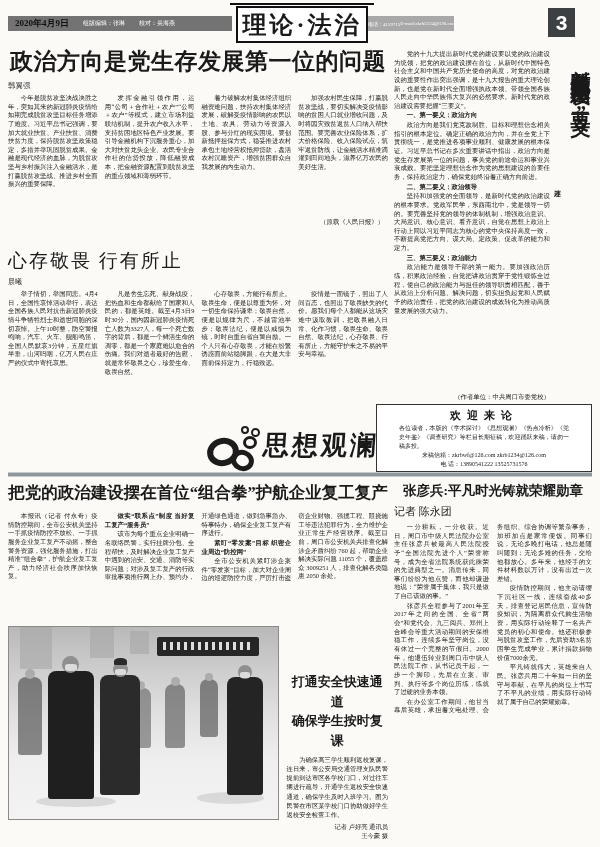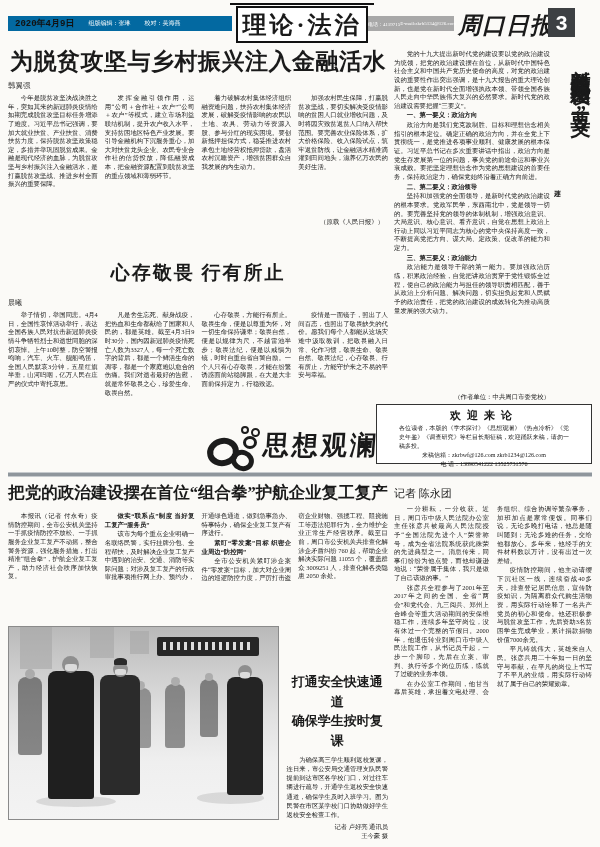--- a/index.html
+++ b/index.html
@@ -1,20 +1,20 @@
 <!DOCTYPE html>
 <html><head>
 <meta charset="utf-8">
 <style>
   html,body{margin:0;padding:0;background:#e8e6e2;}
   .page{position:relative;width:600px;height:847px;margin:0 auto;background:#fbfaf7;overflow:hidden;
         font-family:"Liberation Serif","DejaVu Serif",serif;color:#1a1a1a;}
   
-  .h-left-bar{position:absolute;left:8px;top:16px;width:224px;height:15px;background:#0369a1;
-              display:flex;align-items:center;font-family:Liberation Mono, monospace;}
+  .h-left-bar{position:absolute;left:8px;top:16px;width:224px;height:15px;background:#737373;
+              display:flex;align-items:center;}
   .h-date{font-size:9px;font-weight:700;color:#111;padding-left:7px;white-space:nowrap;}
   .h-ed{font-size:6px;color:#fff;margin-left:14px;white-space:nowrap;}
   .h-section-box{position:absolute;left:236px;top:6px;width:128px;height:33px;background:#fff;
                  border:2px solid #111;box-shadow:0 0 0 1px #fff inset;
                  display:flex;align-items:center;justify-content:center;}
   .h-section-box::before{content:'';position:absolute;top:-5px;left:-8px;right:-8px;height:2px;background:#111;}
   .h-section{font-size:24px;font-weight:700;letter-spacing:3px;white-space:nowrap;}
   .h-right-bar{position:absolute;left:368px;top:16px;width:86px;height:15px;background:#a8a8a8;
                display:flex;align-items:center;justify-content:space-around;}
   .h-contact{font-size:5px;color:#fff;white-space:nowrap;}
@@ -37,35 +37,35 @@
   
   .pol{position:absolute;left:394px;top:46px;width:198px;height:356px;}
   .pol-body{position:absolute;left:0;top:4px;width:156px;height:336px;}
   .pol-vtitle{position:absolute;right:0;top:8px;height:330px;writing-mode:vertical-rl;text-orientation:upright;
               font-size:20px;font-weight:700;letter-spacing:2px;line-height:1.1;}
   .pol-vauthor{position:absolute;right:30px;top:138px;writing-mode:vertical-rl;text-orientation:upright;
                font-size:7px;color:#222;}
   .pol-note{position:absolute;left:0;bottom:0;width:156px;text-align:right;font-size:6.4px;}
   
   .essay{position:absolute;left:8px;top:248px;width:380px;}
-  .essay h2{margin:12px;font-size:19px;font-weight:700;text-align:center;letter-spacing:2px;white-space:nowrap;}
+  .essay h2{margin:0;font-size:19px;font-weight:400;letter-spacing:2px;white-space:nowrap;}
   .essay .byline{margin:3px 0 3px 0;font-size:7px;}
   .essay .cols{column-count:4;column-gap:7px;height:128px;}
   
   .stamp{position:absolute;left:205px;top:424px;width:175px;height:46px;}
   .ring{position:absolute;border-radius:50%;border-style:solid;border-color:#1c1c1c;background:transparent;}
   .r1{width:20px;height:16px;border-width:6px;left:2px;top:14px;transform:rotate(-15deg);}
   .r2{width:13px;height:11px;border-width:5px;left:26px;top:26px;transform:rotate(20deg);}
   .r3{width:8px;height:7px;border-width:3px;left:38px;top:12px;}
   .r4{width:5px;height:5px;border-width:2px;left:46px;top:4px;}
   .r5{width:4px;height:4px;border-width:2px;left:36px;top:2px;}
   .stamp-label{position:absolute;left:58px;top:4px;font-size:26px;font-weight:900;letter-spacing:3px;
                white-space:nowrap;transform:skewX(-4deg);}
   
-  .welcome{position:absolute;left:376px;top:404px;width:216px;height:60px;border:1px solid #333;
+  .welcome{position:absolute;left:376px;top:404px;width:216px;height:68px;border:1px solid #333;
            background:#fff;box-sizing:border-box;padding:3px 22px;}
   .welcome-title{text-align:center;font-size:11px;font-weight:700;letter-spacing:6px;}
   .welcome-text{font-size:6px;line-height:1.5;text-align:justify;margin-top:1px;}
   .welcome-line{font-size:6px;line-height:1.5;text-align:center;white-space:nowrap;}
   
   .divider{position:absolute;left:8px;top:472px;width:584px;height:3px;background:#8f969c;
            border-top:1px solid #c6cacd;border-bottom:1px solid #c6cacd;}
   
   .police{position:absolute;left:8px;top:482px;width:380px;}
   .police h2{margin:0;font-size:16.5px;font-weight:700;text-align:center;white-space:nowrap;}
@@ -105,25 +105,24 @@
     <span class="h-ed">组版编辑：张琳</span>
     <span class="h-ed">校对：吴海燕</span>
   </div>
   <div class="h-section-box">
     <span class="h-section">理论·法治</span>
   </div>
   <div class="h-right-bar">
     <span class="h-contact">电话：4119715</span>
     <span class="h-contact">E-mail:zkrb5134@126.com</span>
   </div>
-  <div class="h-masthead">周口日报</div>
   <div class="h-pagenum">3</div>
 
   <div class="lead">
-    <h1>为脱贫攻坚与乡村振兴注入金融活水</h1>
+    <h1>政治方向是党生存发展第一位的问题</h1>
     <div class="byline">韩翼强</div>
     <div class="cols">
         <p>今年是脱贫攻坚决战决胜之年，突如其来的新冠肺炎疫情给如期完成脱贫攻坚目标任务增添了难度。习近平总书记强调，要加大就业扶贫、产业扶贫、消费扶贫力度，保持脱贫攻坚政策稳定，多措并举巩固脱贫成果。金融是现代经济的血脉，为脱贫攻坚与乡村振兴注入金融活水，是打赢脱贫攻坚战、推进乡村全面振兴的重要保障。</p>
         <p>发挥金融引领作用，运用“公司＋合作社＋农户”“公司＋农户”等模式，建立市场利益联结机制，提升农户收入水平，支持贫困地区特色产业发展。要引导金融机构下沉服务重心，加大对扶贫龙头企业、农民专业合作社的信贷投放，降低融资成本，把金融资源配置到脱贫攻坚的重点领域和薄弱环节。</p>
         <p>着力破解农村集体经济组织融资难问题，扶持农村集体经济发展，破解受疫情影响的农民以土地、农具、劳动力等资源入股、参与分红的现实困境。要创新抵押担保方式，稳妥推进农村承包土地经营权抵押贷款，盘活农村沉睡资产，增强贫困群众自我发展的内生动力。</p>
         <p>加强农村民生保障，打赢脱贫攻坚战，要切实解决受疫情影响的贫困人口就业增收问题，及时将因灾致贫返贫人口纳入帮扶范围。要完善农业保险体系，扩大价格保险、收入保险试点，筑牢返贫防线，让金融活水精准滴灌到田间地头，滋养亿万农民的美好生活。</p>
       </div>
     <div class="lead-note">（原载《人民日报》）</div>
   </div>
 
@@ -232,20 +231,21 @@
         <div class="caption-text">为确保高三学生顺利返校复课，连日来，市公安局交通管理支队民警提前到达市区各学校门口，对过往车辆进行疏导，开通学生返校安全快速通道，确保学生及时入班学习。图为民警在市区某学校门口协助做好学生返校安全检查工作。</div>
         <div class="caption-credit">
           <div>记者 卢好亮 通讯员</div>
           <div>王今豪 摄</div>
         </div>
       </div>
     </div>
   </div>
 
   <div class="profile">
+    <h2>张彦兵:平凡时光铸就荣耀勋章</h2>
     <div class="byline">记者 陈永团</div>
     <div class="cols">
         <p>一分耕耘，一分收获。近日，周口市中级人民法院办公室主任张彦兵被最高人民法院授予“全国法院先进个人”荣誉称号，成为全省法院系统获此殊荣的先进典型之一。消息传来，同事们纷纷为他点赞，而他却谦逊地说：“荣誉属于集体，我只是做了自己该做的事。”</p>
         <p>张彦兵全程参与了2001年至2017年之间的全国、全省“两会”和党代会、九三阅兵、郑州上合峰会等重大活动期间的安保维稳工作，连续多年坚守岗位，没有休过一个完整的节假日。2000年，他退伍转业到周口市中级人民法院工作，从书记员干起，一步一个脚印，先后在立案、审判、执行等多个岗位历练，练就了过硬的业务本领。</p>
         <p>在办公室工作期间，他甘当幕后英雄，承担着文电处理、会务组织、综合协调等繁杂事务，加班加点是家常便饭。同事们说，无论多晚打电话，他总是随叫随到；无论多难的任务，交给他都放心。多年来，他经手的文件材料数以万计，没有出过一次差错。</p>
         <p>疫情防控期间，他主动请缨下沉社区一线，连续奋战40多天，排查登记居民信息，宣传防疫知识，为隔离群众代购生活物资，用实际行动诠释了一名共产党员的初心和使命。他还积极参与脱贫攻坚工作，先后资助3名贫困学生完成学业，累计捐款捐物价值7000余元。</p>
         <p>平凡铸就伟大，英雄来自人民。张彦兵用二十年如一日的坚守与奉献，在平凡的岗位上书写了不平凡的业绩，用实际行动铸就了属于自己的荣耀勋章。</p>
       </div>
   </div>
 

